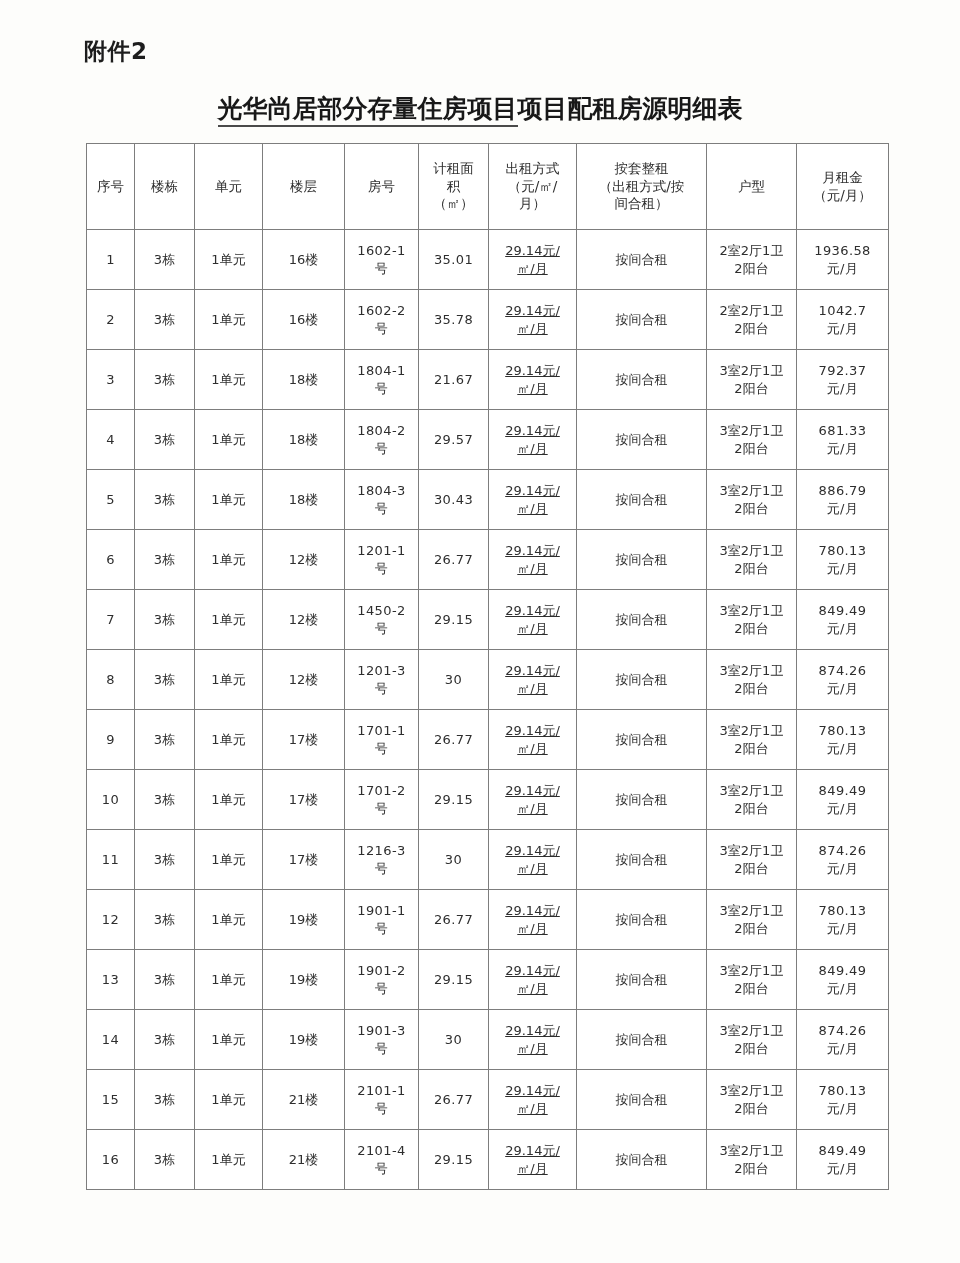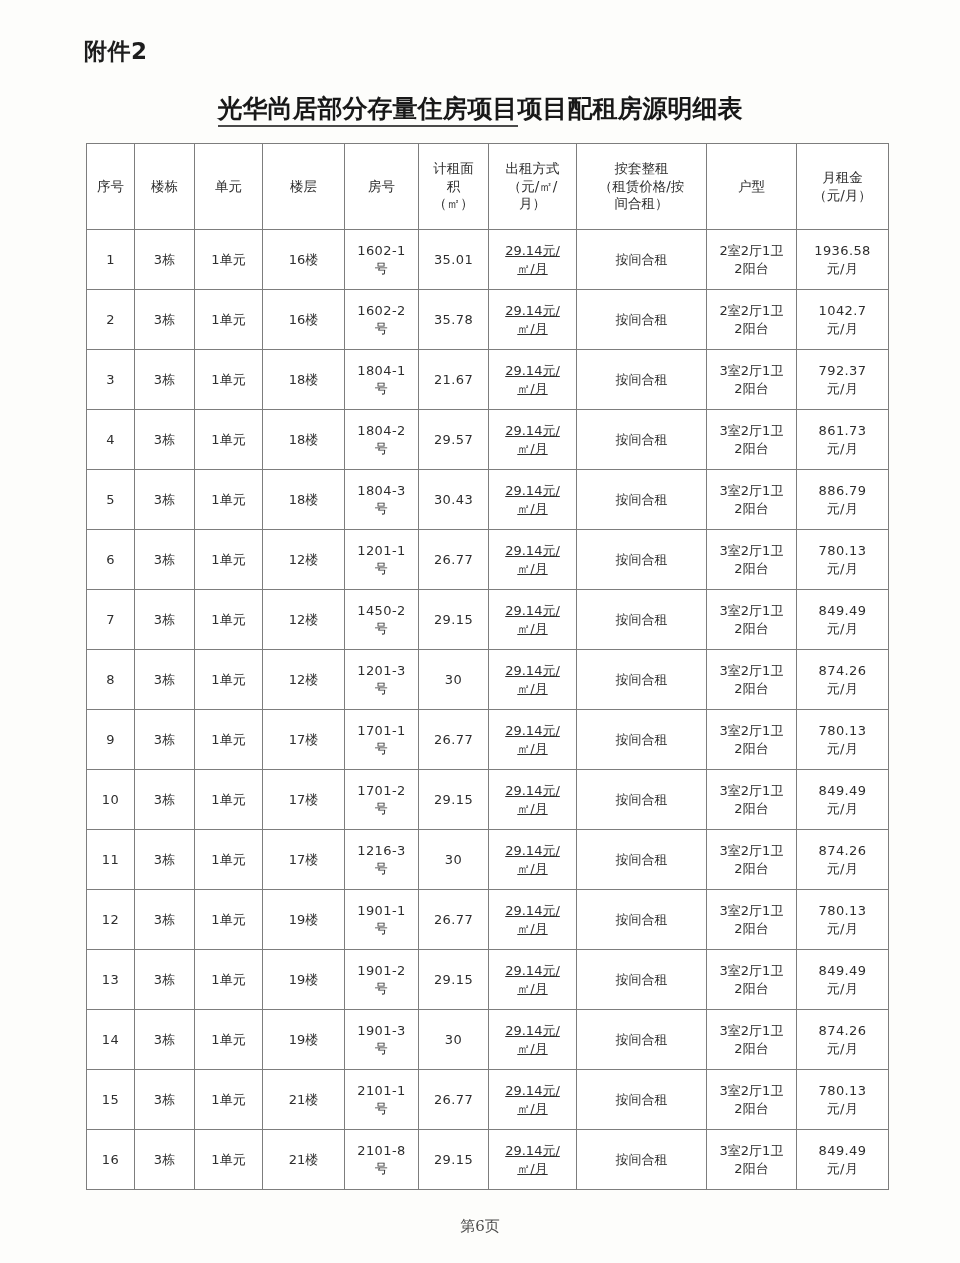--- a/index.html
+++ b/index.html
@@ -168,21 +168,21 @@
             <div>积</div>
             <div>（㎡）</div>
           </th>
           <th>
             <div>出租方式</div>
             <div>（元/㎡/</div>
             <div>月）</div>
           </th>
           <th>
             <div>按套整租</div>
-            <div>（租赁价格/按</div>
+            <div>（出租方式/按</div>
             <div>间合租）</div>
           </th>
           <th><span>户型</span></th>
           <th>
             <div>月租金</div>
             <div>（元/月）</div>
           </th>
         </tr>
       </thead>
       <tbody id="table-body">
@@ -319,21 +319,21 @@
               <div>㎡/月</div>
             </td>
             <td class="mode">
               <div>按间合租</div>
             </td>
             <td class="unit-type">
               <div>3室2厅1卫</div>
               <div>2阳台</div>
             </td>
             <td class="rent">
-              <div>861.73</div>
+              <div>681.33</div>
               <div>元/月</div>
             </td>
           </tr>
           <tr>
             <td class="num">
               <div>5</div>
             </td>
             <td class="">
               <div>3栋</div>
             </td>
@@ -733,21 +733,21 @@
             <td class="">
               <div>3栋</div>
             </td>
             <td class="">
               <div>1单元</div>
             </td>
             <td class="">
               <div>21楼</div>
             </td>
             <td class="room">
-              <div>2101-8</div>
+              <div>2101-4</div>
               <div>号</div>
             </td>
             <td class="area">
               <div>29.15</div>
             </td>
             <td class="price">
               <div>29.14元/</div>
               <div>㎡/月</div>
             </td>
             <td class="mode">
@@ -759,15 +759,14 @@
             </td>
             <td class="rent">
               <div>849.49</div>
               <div>元/月</div>
             </td>
           </tr>
         </tbody>
     </table>
   </div>
 
-  <div class="page-footer">第6页</div>
 
 </div>
 
 </body></html>

